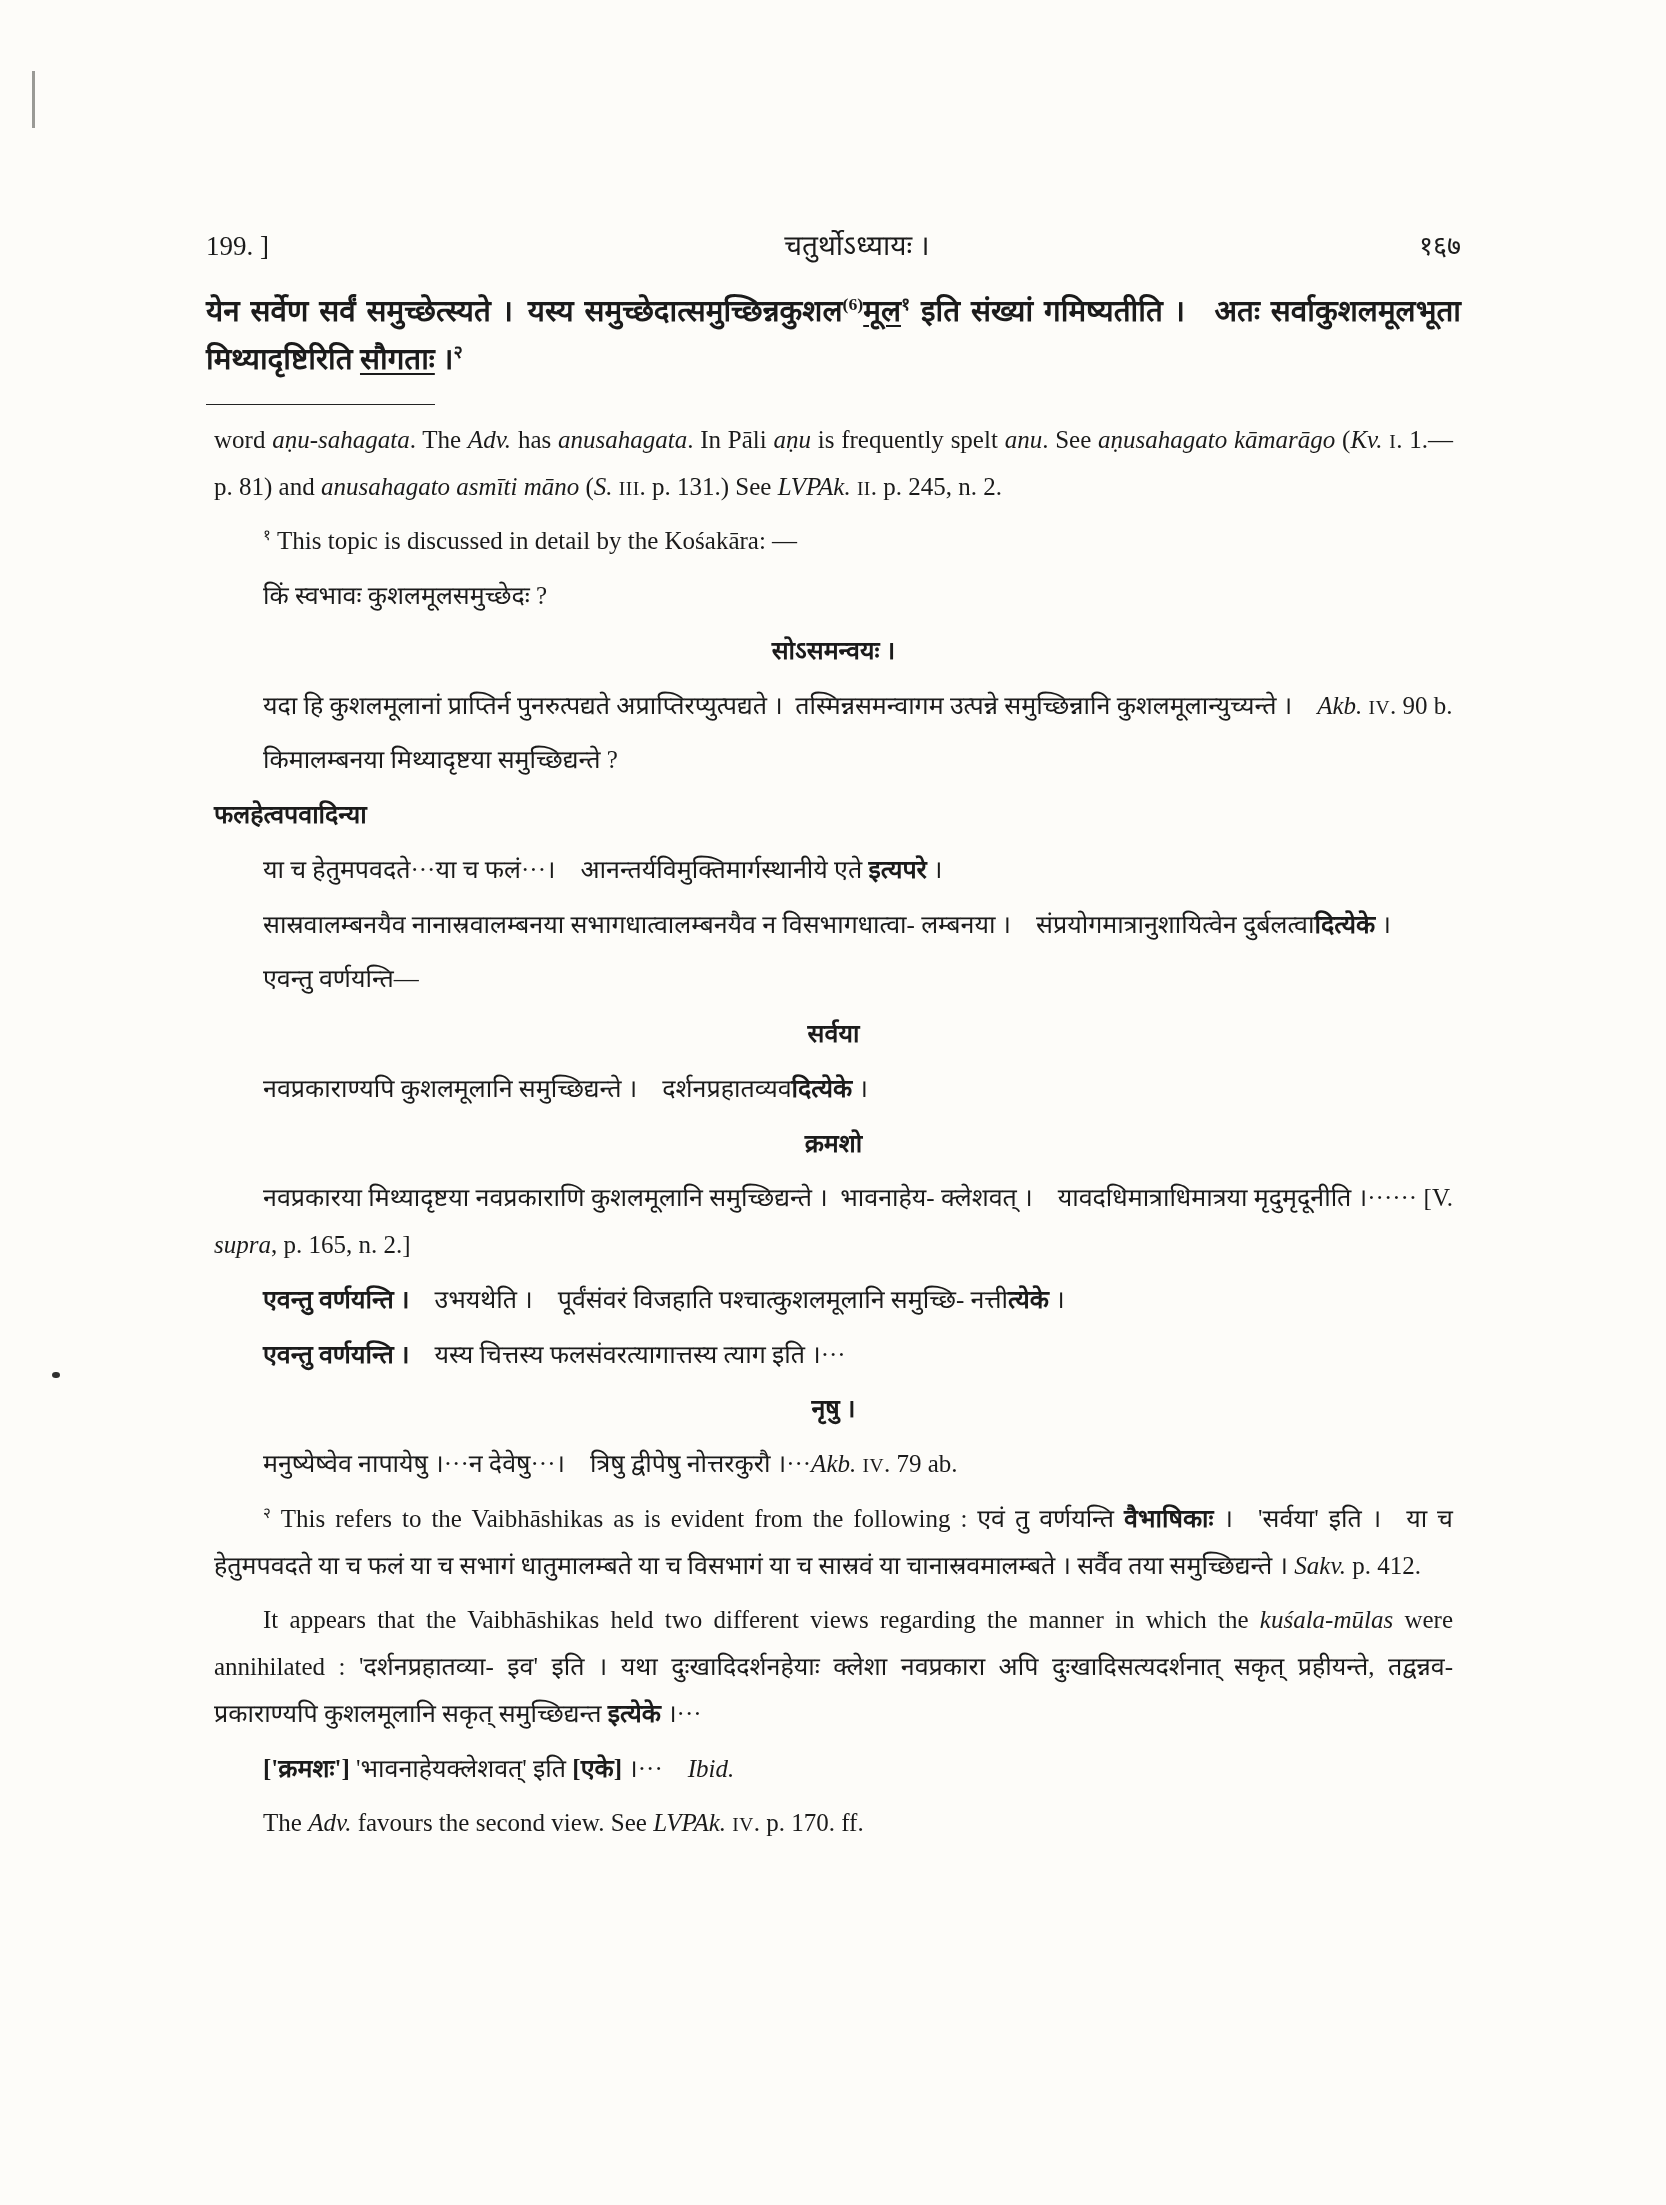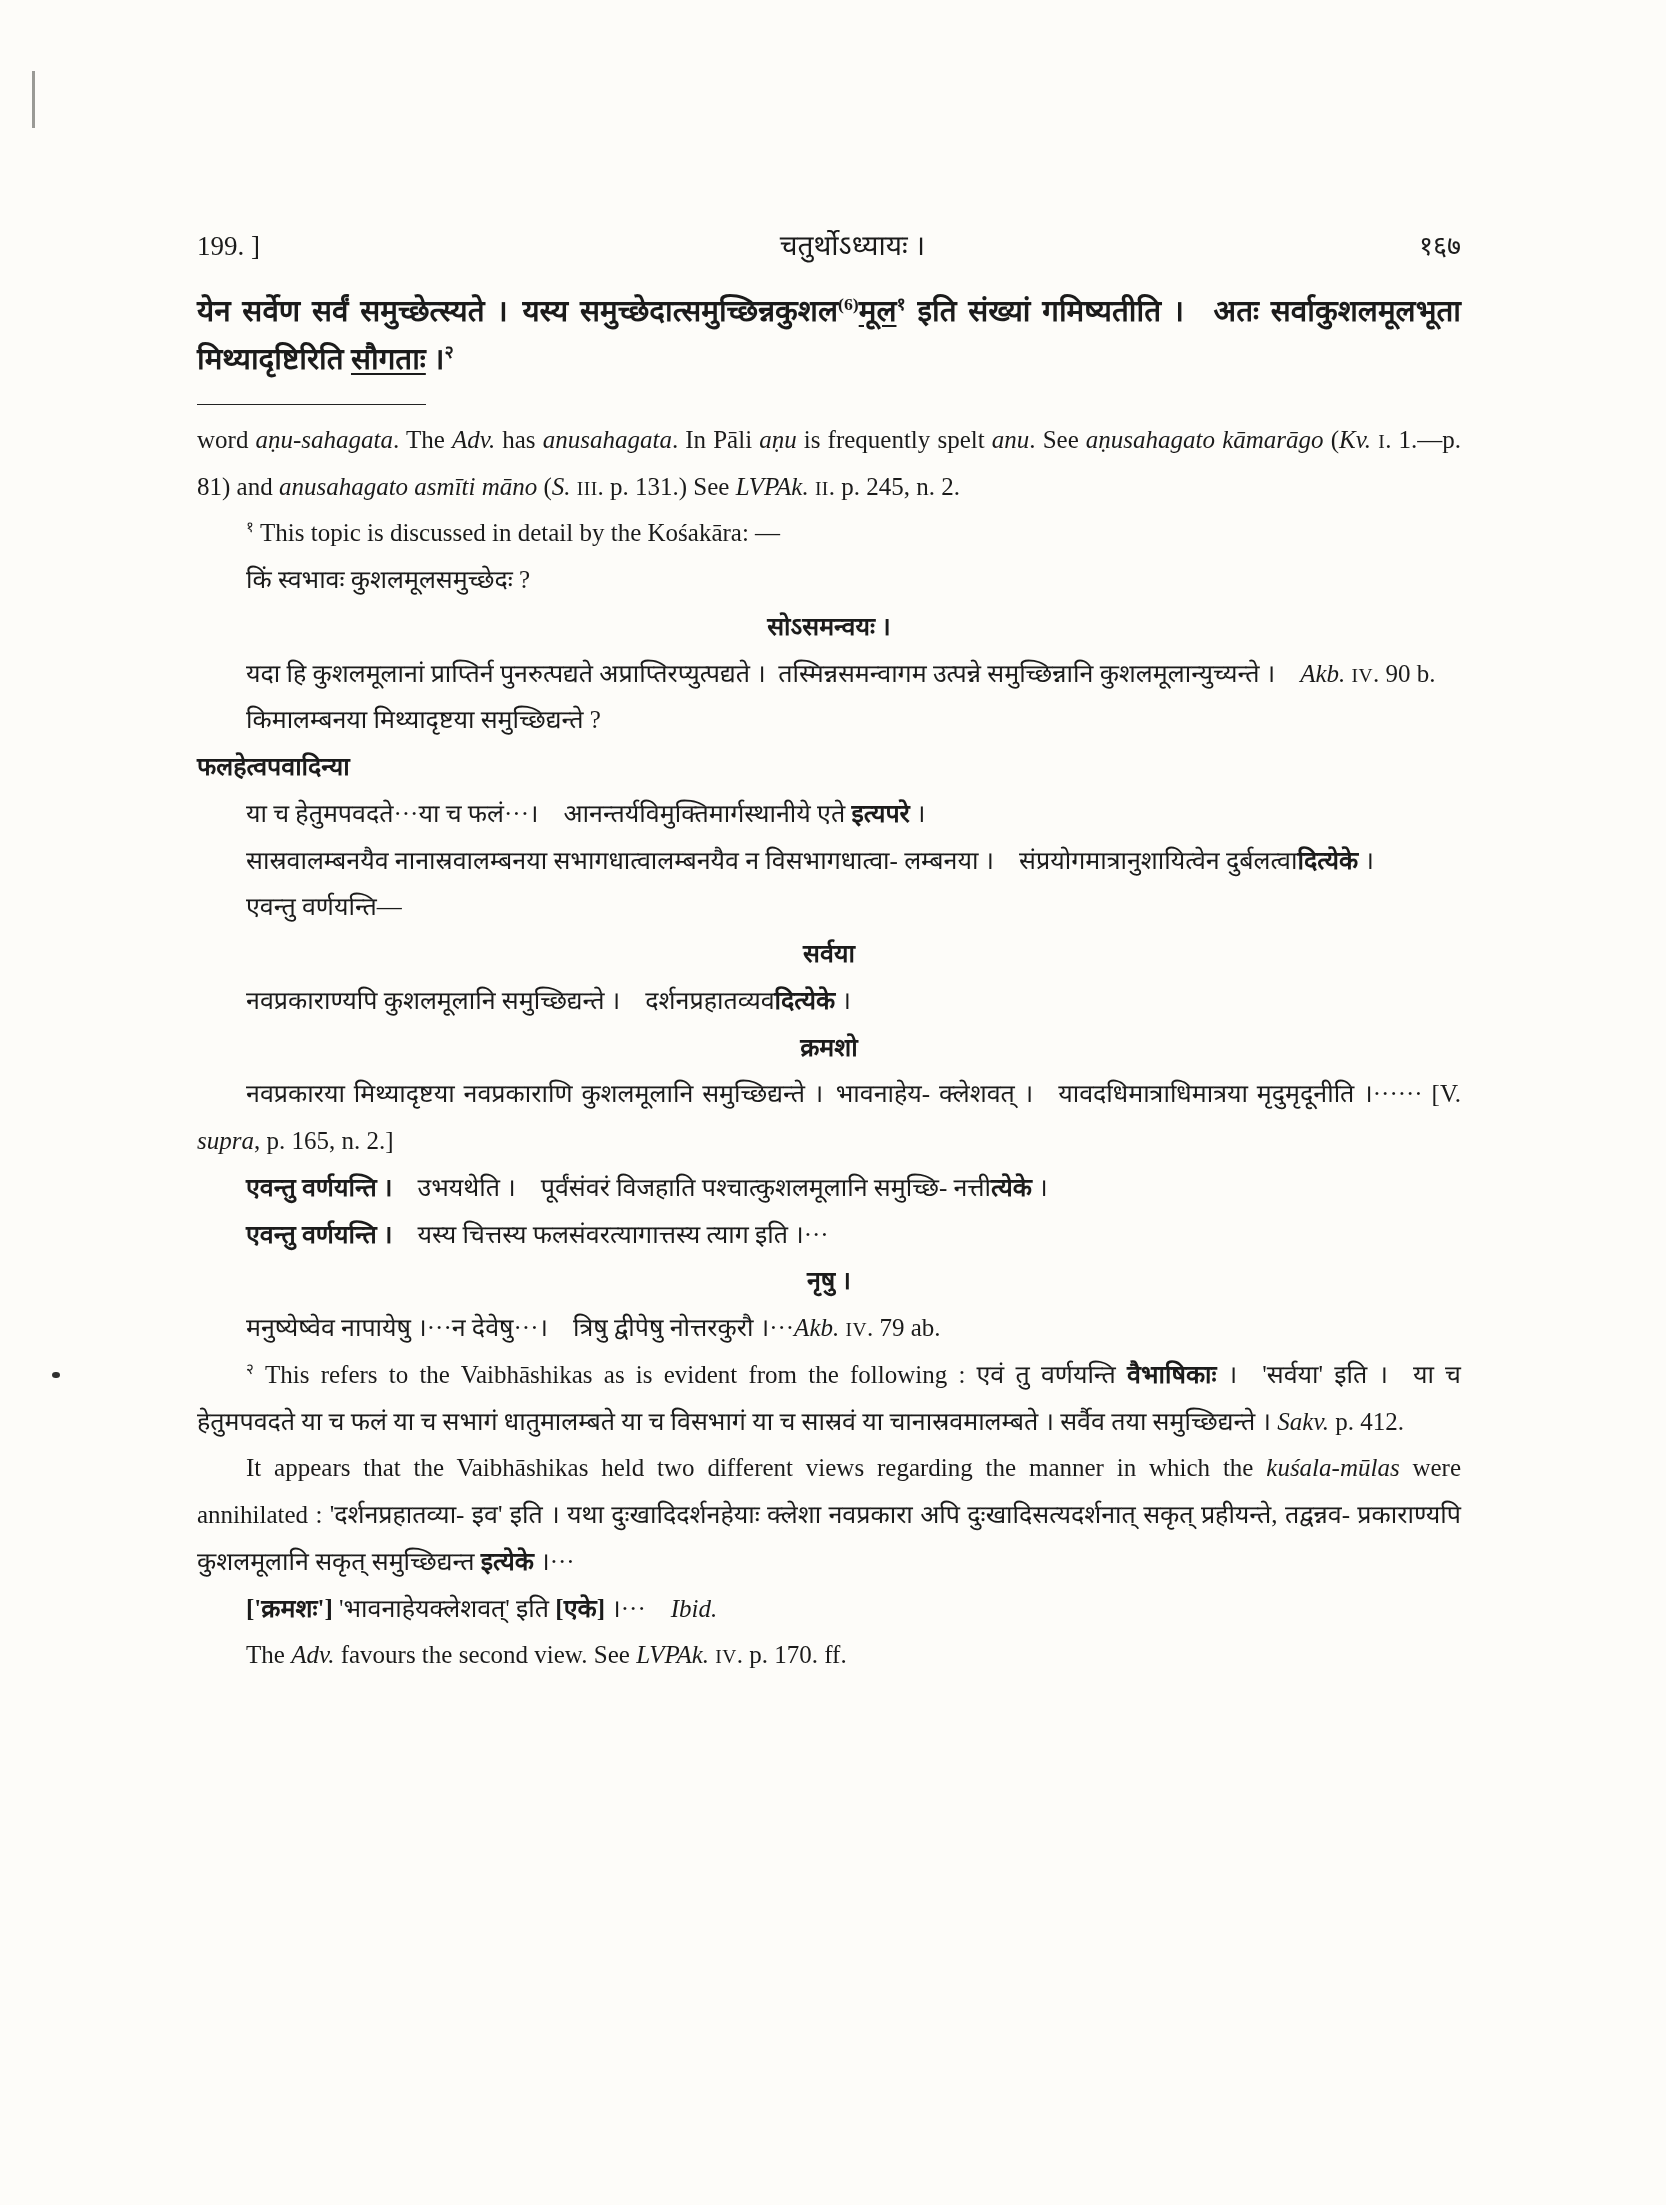--- a/index.html
+++ b/index.html
@@ -23,21 +23,21 @@
   }
   .artifact-dot {
     position: absolute;
     left: 52px; top: 1372px;
     width: 7.5px; height: 6.2px;
     background: #2f2f2f;
     border-radius: 50%;
   }
   .content {
     position: absolute;
-    left: 197px;
+    left: 206px;
     right: 206px;
     top: 229px;
   }
   .header {
     display: flex;
     justify-content: space-between;
     align-items: baseline;
     font-size: 27px;
     line-height: 1.2;
   }
@@ -55,21 +55,21 @@
     height: 0;
     border: none;
     border-top: 1.8px solid #232323;
     margin: 21px 0 11.5px 0;
   }
   .footnotes {
     font-size: 25px;
     line-height: 1.87;
     text-align: justify;
   }
-  .footnotes p { margin: 0; }
+  .footnotes p { margin: 8px; }
   .footnotes p.center { text-align: center; text-align-last: center; }
   .footnotes p.indent { text-indent: 49px; }
   .b { font-weight: 700; }
   .i { font-style: italic; }
   .u { text-decoration: underline; text-underline-offset: 4.4px; text-decoration-thickness: 1.8px; }
   .sc { font-size: 0.78em; letter-spacing: 0.4px; }
   sup {
     font-size: 0.60em;
     vertical-align: super;
     line-height: 0;

